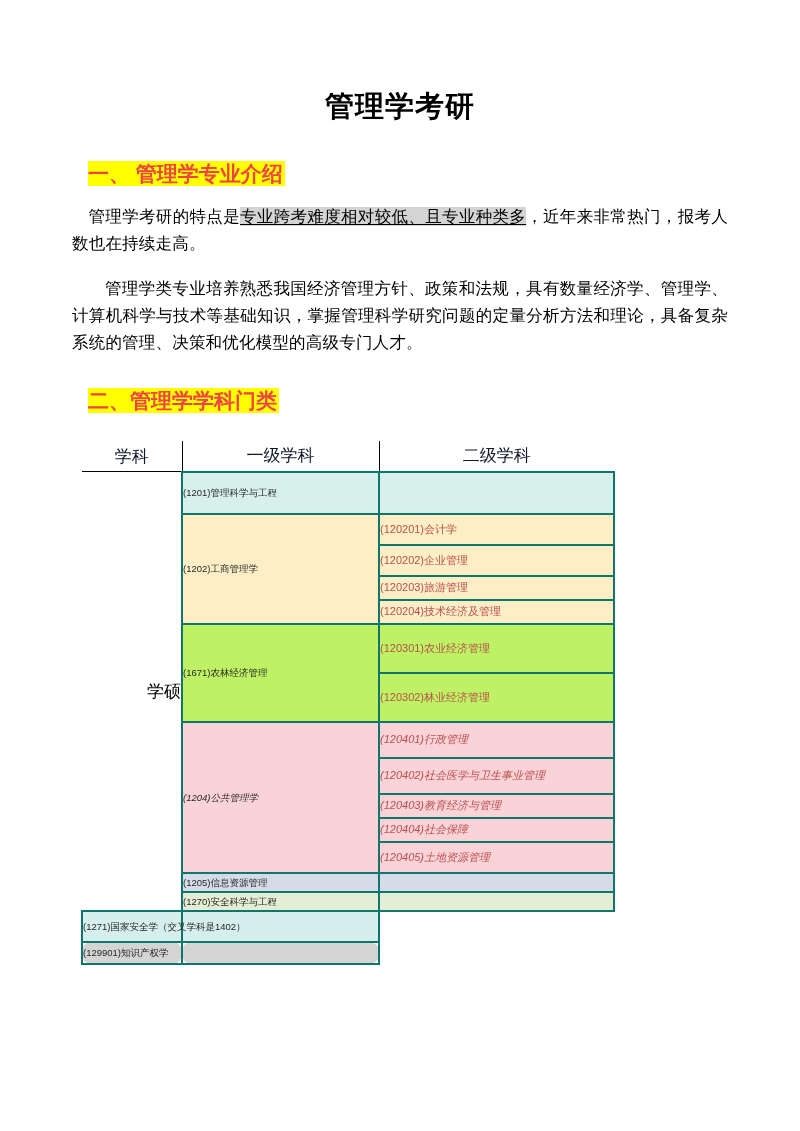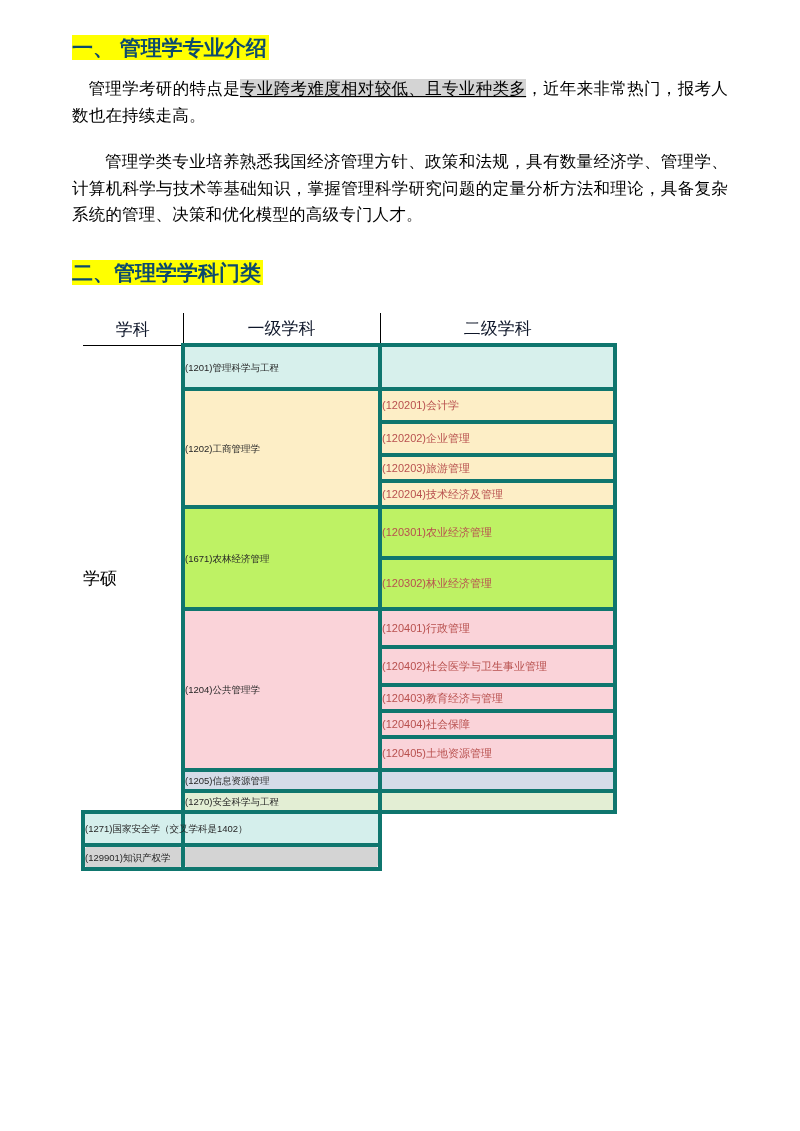--- a/index.html
+++ b/index.html
@@ -34,22 +34,22 @@
     letter-spacing: 1px;
     font-family: "Liberation Sans", "DejaVu Sans", sans-serif;
     line-height: 1.3;
   }
 
   
   .section-heading {
     font-family: "Liberation Sans", "DejaVu Sans", sans-serif;
     font-weight: bold;
     font-size: 21px;
-    color: #0c4a6e;
-    margin: 0;
+    color: #ef4444;
+    margin: 16px;
     line-height: 1.35;
     display: block;
   }
   .section-heading .hl {
     background: #ffff00;
     padding: 1px 2px 1px 0;
     display: inline;
     box-decoration-break: clone;
     -webkit-box-decoration-break: clone;
   }
@@ -104,63 +104,64 @@
     font-size: 17px;
     height: 30px;
     border-bottom: 1.6px solid #000;
     color: #0f172a;
     background: #fff;
   }
   .hdr-cell.sep-left { border-left: 1.2px solid #000; }
 
   
   .cat-cell {
-    text-align: left;
+    text-align: right;
     font-family: "Liberation Serif", "DejaVu Serif", serif;
     font-size: 17px;
     background: #fff;
     border-bottom: 1.6px solid #000;
   }
 
   
   .l1-cell, .l2-cell {
     font-size: 9.5px;
     padding-left: 6px;
-    border: 4px solid #0f766e;
+    border: 2px solid #0f766e;
     line-height: 1.4;
     white-space: nowrap;
   }
   .l1-cell { color: #262626; }
   .l2-cell { color: #b8504e; padding-left: 8px; font-size: 10.5px; }
   .l2-cell.big { font-size: 11px; }
 
   
   .bg-cyan   { background: #d7f0ec; }
   .bg-cream  { background: #fdeec6; }
   .bg-green  { background: #bef264; }
-  .bg-pink   { background: #fad3d9; }
+  .bg-pink   { background: #fad3d9; font-style: italic; }
   .bg-blue   { background: #d5dce8; }
   .bg-palegreen { background: #e3eed4; }
   .bg-cyan2  { background: #d5efec; }
   .bg-grey   { background: #d4d4d4; border-radius: 9px; }
 
   
   .h-40 { height: 40px; }
   .h-29 { height: 29px; }
   .h-22 { height: 22px; }
   .h-47 { height: 47px; }
   .h-34 { height: 34px; }
   .h-17 { height: 17px; }
   .h-20 { height: 20px; }
 </style>
 </head>
 <body>
 
 <div class="page">
 
+  <h1 class="doc-title">管理学考研</h1>
 
   <div class="sec1-wrap">
     <div class="section-heading"><span class="hl">一、 管理学专业介绍</span></div>
   </div>
 
   <p class="para second"><span>管理学考研的特点是</span><span class="grey-hl">专业跨考难度相对较低、且专业种类多</span><span>，近年来非常热门，报考人数也在持续走高。</span></p>
 
   <p class="para first">管理学类专业培养熟悉我国经济管理方针、政策和法规，具有数量经济学、管理学、计算机科学与技术等基础知识，掌握管理科学研究问题的定量分析方法和理论，具备复杂系统的管理、决策和优化模型的高级专门人才。</p>
 
   <div class="sec2-wrap">

